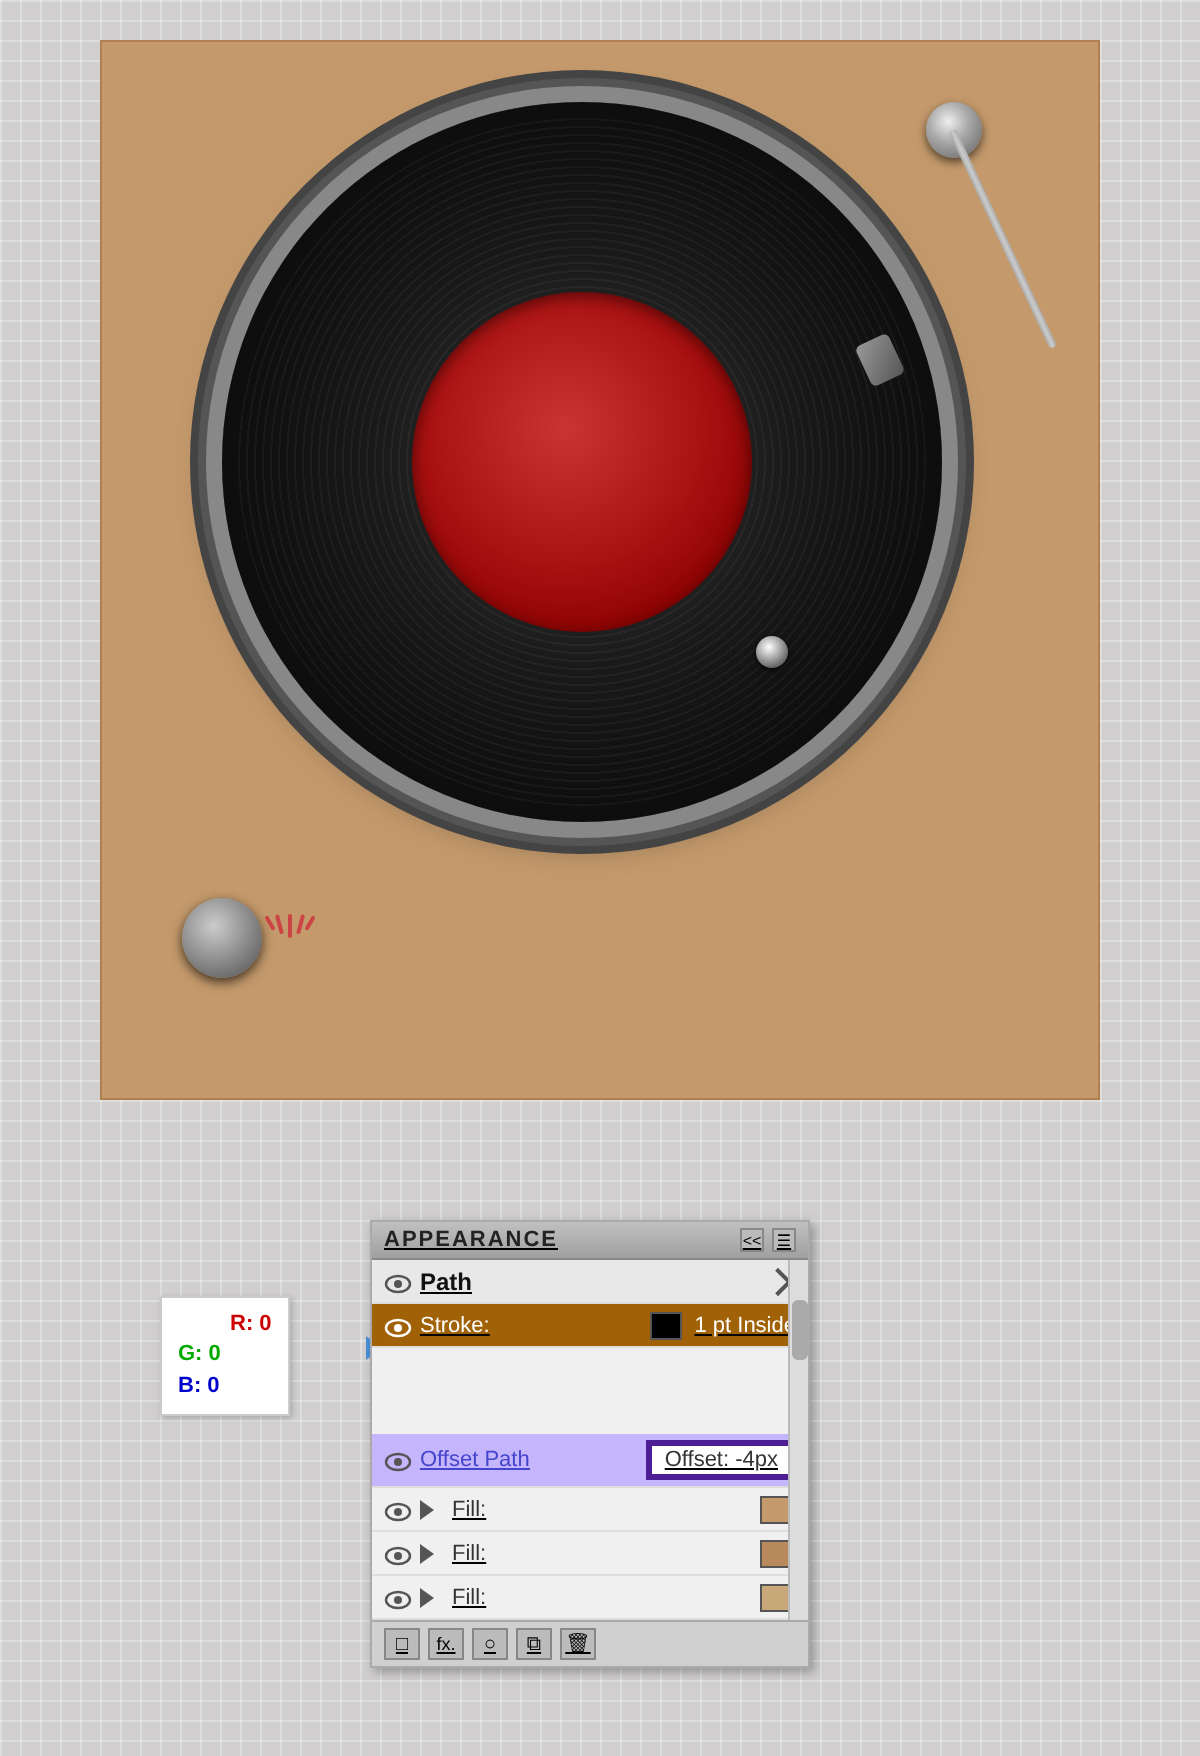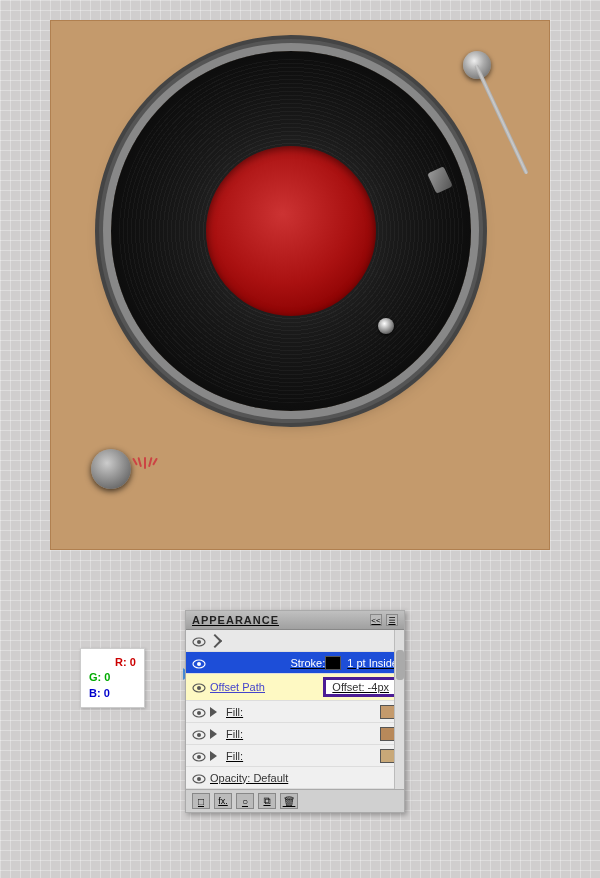--- a/index.html
+++ b/index.html
@@ -458,36 +458,37 @@
 
   <div class="panel-content" style="position:relative;">
 
     <div class="panel-row" style="background:#e8e8e8;">
       <div class="eye-icon">
         <svg viewBox="0 0 14 10">
             <ellipse cx="7" cy="5" rx="6" ry="4" fill="none" stroke="#555" stroke-width="1.2"></ellipse>
             <circle cx="7" cy="5" r="2" fill="#555"></circle>
           </svg>
       </div>
+      <span class="row-label path-label">Path</span>
       <div style="width:10px;height:10px;border-right:2px solid #555;border-bottom:2px solid #555;transform:rotate(-45deg);margin-right:4px;"></div>
     </div>
 
-    <div class="panel-row" style="background:#1d4ed8;text-align:right;">
+    <div class="panel-row" style="background:#a16207;">
       <div class="eye-icon">
         <svg viewBox="0 0 14 10">
             <ellipse cx="7" cy="5" rx="6" ry="4" fill="none" stroke="white" stroke-width="1.2"></ellipse>
             <circle cx="7" cy="5" r="2" fill="white"></circle>
           </svg>
       </div>
       <span class="row-label" style="color:white;">Stroke:</span>
       <div class="color-swatch" style="background:#000;"></div>
       <span class="row-value" style="color:white;">1 pt  Inside</span>
     </div>
 
-    <div class="panel-row" style="background:#fef9c3;">
+    <div class="panel-row" style="background:#c4b5fd;margin-top:43px;">
       <div class="eye-icon">
         <svg viewBox="0 0 14 10">
             <ellipse cx="7" cy="5" rx="6" ry="4" fill="none" stroke="#555" stroke-width="1.2"></ellipse>
             <circle cx="7" cy="5" r="2" fill="#555"></circle>
           </svg>
       </div>
       <span class="row-label link-label">Offset Path</span>
       <div class="offset-box">Offset: -4px</div>
     </div>
 
@@ -521,29 +522,20 @@
         <svg viewBox="0 0 14 10">
             <ellipse cx="7" cy="5" rx="6" ry="4" fill="none" stroke="#555" stroke-width="1.2"></ellipse>
             <circle cx="7" cy="5" r="2" fill="#555"></circle>
           </svg>
       </div>
       <div class="triangle-icon right"></div>
       <span class="row-label">Fill:</span>
       <div class="color-swatch" style="background:#c8a878;"></div>
     </div>
 
-    <div class="panel-row">
-      <div class="eye-icon">
-        <svg viewBox="0 0 14 10">
-            <ellipse cx="7" cy="5" rx="6" ry="4" fill="none" stroke="#555" stroke-width="1.2"></ellipse>
-            <circle cx="7" cy="5" r="2" fill="#555"></circle>
-          </svg>
-      </div>
-      <span class="row-label">Opacity:  Default</span>
-    </div>
 
     <div class="scrollbar-thumb">
       <div class="scrollbar-inner"></div>
     </div>
 
   </div>
 
   <div class="panel-toolbar">
     <div class="toolbar-icon">□</div>
     <div class="toolbar-icon" style="font-size:9px;">fx.</div>

